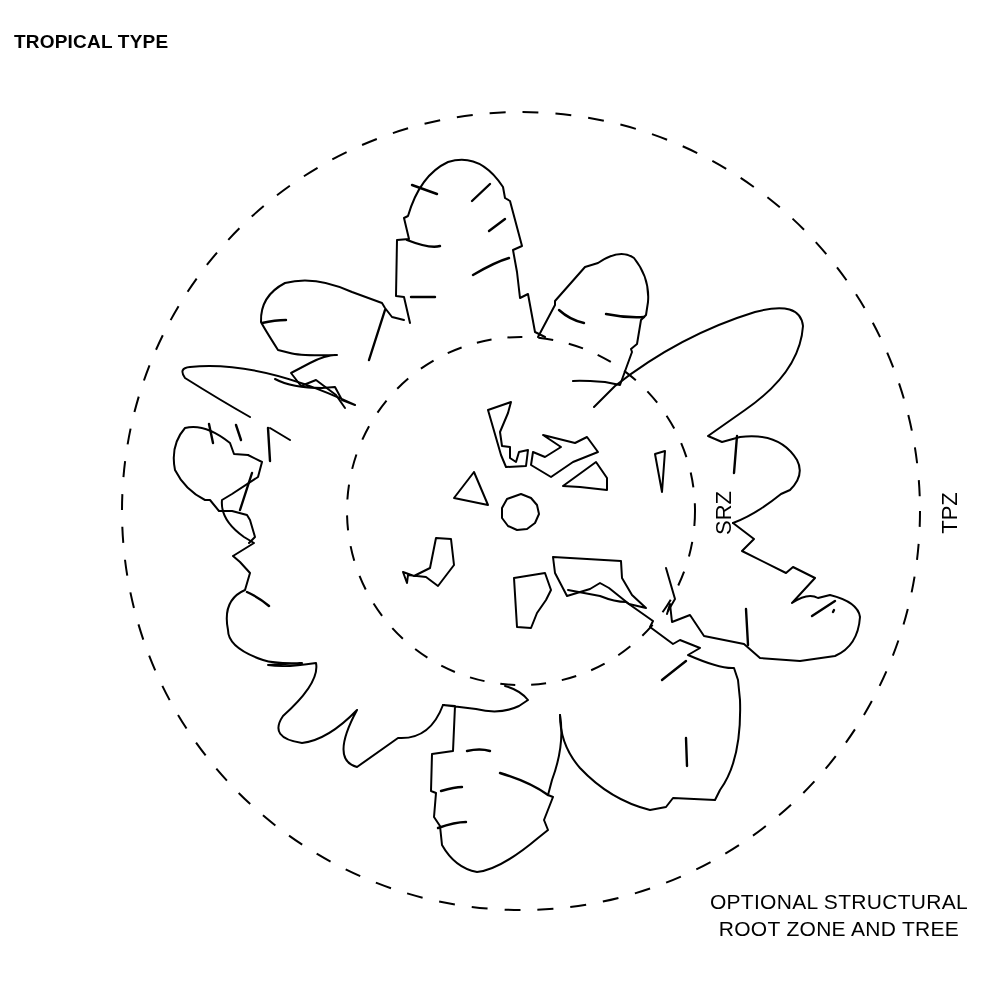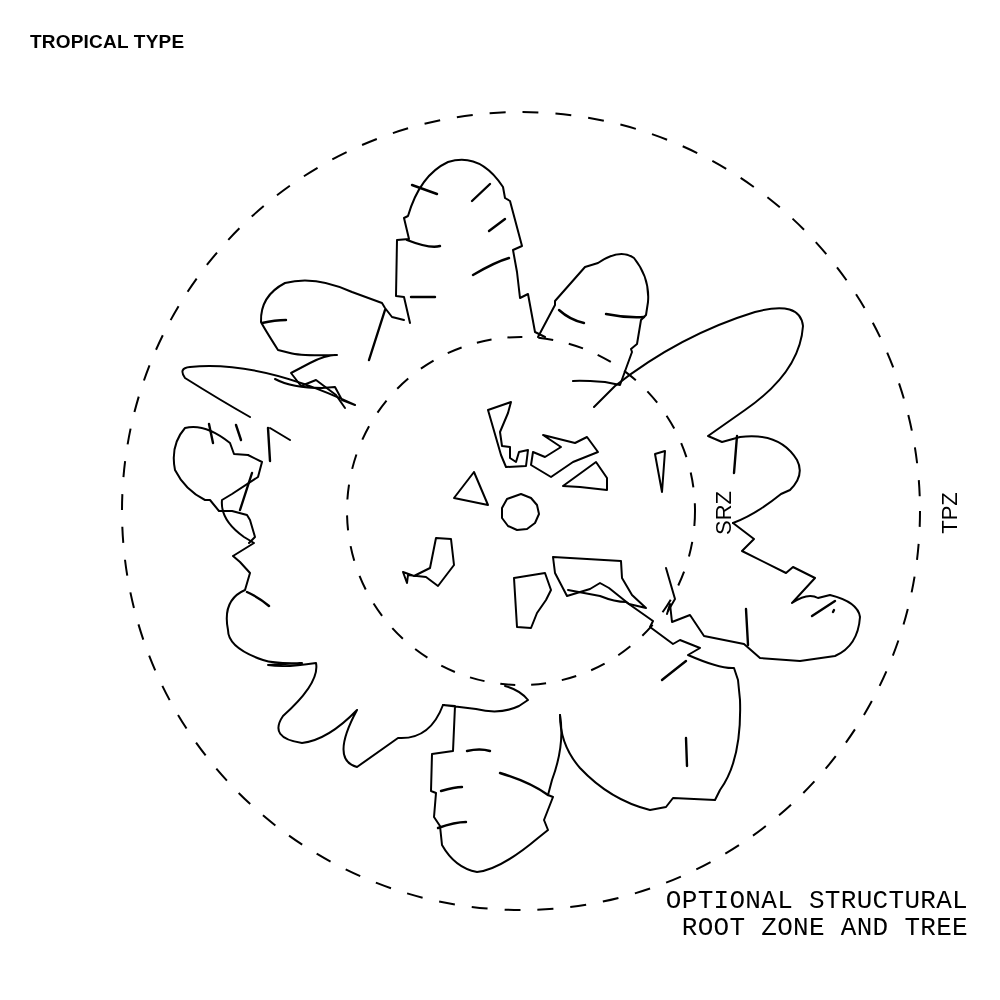--- a/index.html
+++ b/index.html
@@ -1,25 +1,25 @@
 <!DOCTYPE html>
 <html><head>
 <meta charset="utf-8">
 <style>
   html, body { margin: 0; padding: 0; background: #ffffff; }
   body { width: 1000px; height: 1000px; position: relative; overflow: hidden; }
   .title {
-    position: absolute; left: 30px; top: 31px;
+    position: absolute; left: 14px; top: 31px;
     font-family: "Liberation Sans", sans-serif; font-weight: bold;
     font-size: 19px; color: #000000; letter-spacing: 0.2px;
   }
   .caption {
     position: absolute; right: 32px; top: 888px;
-    font-family: Liberation Mono, monospace; font-size: 26px;
-    line-height: 27px; color: #000000; text-align: right; letter-spacing: 0.3px;
+    font-family: Liberation Sans, sans-serif; font-size: 21px;
+    line-height: 27px; color: #000000; text-align: center; letter-spacing: 0.3px;
   }
   .caption span { display: block; }
   svg.drawing { position: absolute; left: 0; top: 0; }
   .zone-label { font-family: "Liberation Sans", sans-serif; font-size: 22px; fill: #000; }
   .ln { fill: none; stroke: #000; stroke-width: 2; stroke-linejoin: round; stroke-linecap: round; }
   .vein { fill: none; stroke: #000; stroke-width: 2.4; stroke-linecap: round; }
 </style>
 </head>
 <body>
 

